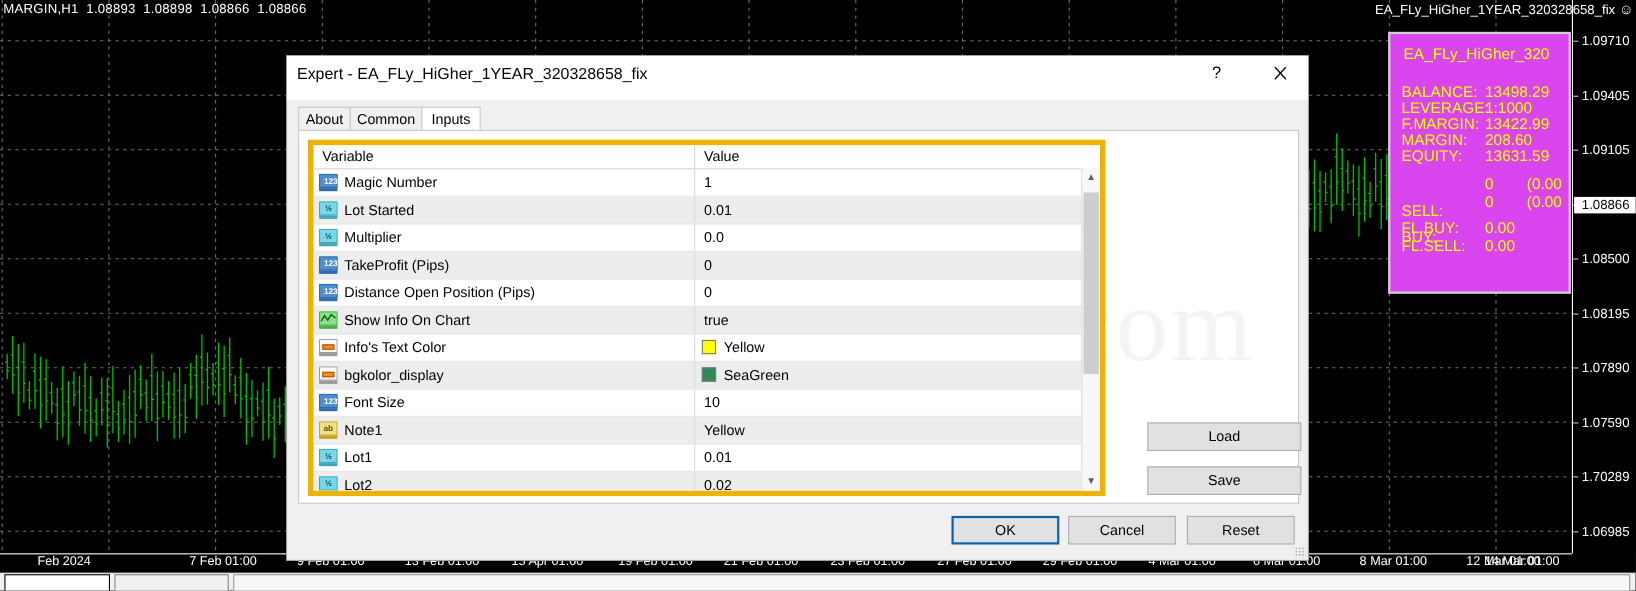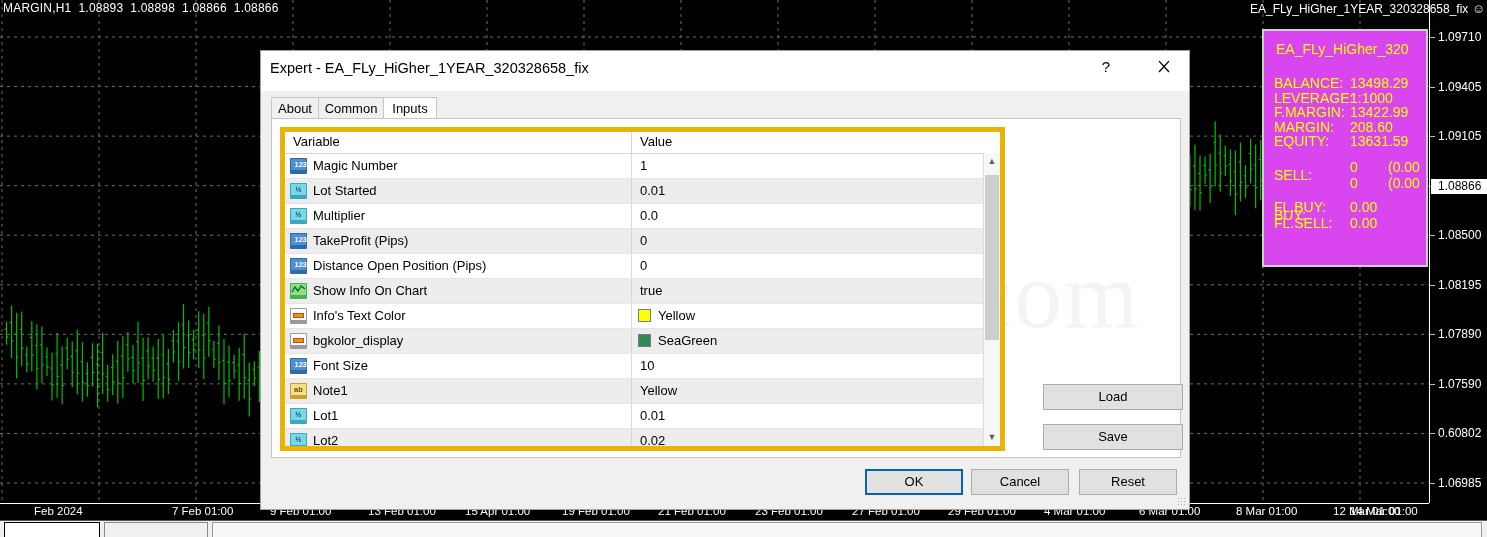--- a/index.html
+++ b/index.html
@@ -1041,21 +1041,21 @@
       <div class="price-tick" style="top: 178.667px;">1.08800</div>
       <div class="tick-mark" style="top: 235.222px;"></div>
       <div class="price-tick" style="top: 228.222px;">1.08500</div>
       <div class="tick-mark" style="top: 284.778px;"></div>
       <div class="price-tick" style="top: 277.778px;">1.08195</div>
       <div class="tick-mark" style="top: 334.333px;"></div>
       <div class="price-tick" style="top: 327.333px;">1.07890</div>
       <div class="tick-mark" style="top: 383.889px;"></div>
       <div class="price-tick" style="top: 376.889px;">1.07590</div>
       <div class="tick-mark" style="top: 433.444px;"></div>
-      <div class="price-tick" style="top: 426.444px;">0.60802</div>
+      <div class="price-tick" style="top: 426.444px;">1.70289</div>
       <div class="tick-mark" style="top: 483px;"></div>
       <div class="price-tick" style="top: 476px;">1.06985</div>
       <div id="price-current" style="top: 178.667px;">1.08866</div>
     </div>
 
   <div id="time-axis">
       <div class="time-tick" style="left: 2px; padding-left: 32px;">Feb 2024</div>
       <div class="time-tick" style="left: 172px;">7 Feb 01:00</div>
       <div class="time-tick" style="left: 270px;">9 Feb 01:00</div>
       <div class="time-tick" style="left: 368px;">13 Feb 01:00</div>
@@ -1083,21 +1083,21 @@
         <div class="val" style="left: 86px; top: 73px;">13422.99</div>
         <div class="lbl" style="left: 10px; top: 87.5px;">MARGIN:</div>
         <div class="val" style="left: 86px; top: 87.5px;">208.60</div>
         <div class="lbl" style="left: 10px; top: 102px;">EQUITY:</div>
         <div class="val" style="left: 86px; top: 102px;">13631.59</div>
       </div>
     <div id="info-orders">
         <div class="lbl" style="left: 10px; top: 128px; margin-top: 48px;">BUY:</div>
         <div class="val" style="left: 86px; top: 128px;">0</div>
         <div class="val" style="left: 124px; top: 128px;">(0.00</div>
-        <div class="lbl" style="left: 10px; top: 136px;">SELL:</div>
+        <div class="lbl" style="left: 10px; top: 152px;">SELL:</div>
         <div class="val" style="left: 86px; top: 144px;">0</div>
         <div class="val" style="left: 124px; top: 144px;">(0.00</div>
       </div>
     <div id="info-floats">
         <div class="lbl" style="left: 10px; top: 168px;">FL.BUY:</div>
         <div class="val" style="left: 86px; top: 168px;">0.00</div>
         <div class="lbl" style="left: 10px; top: 184px; text-align: center;">FL.SELL:</div>
         <div class="val" style="left: 86px; top: 184px;">0.00</div>
       </div>
   </div>

